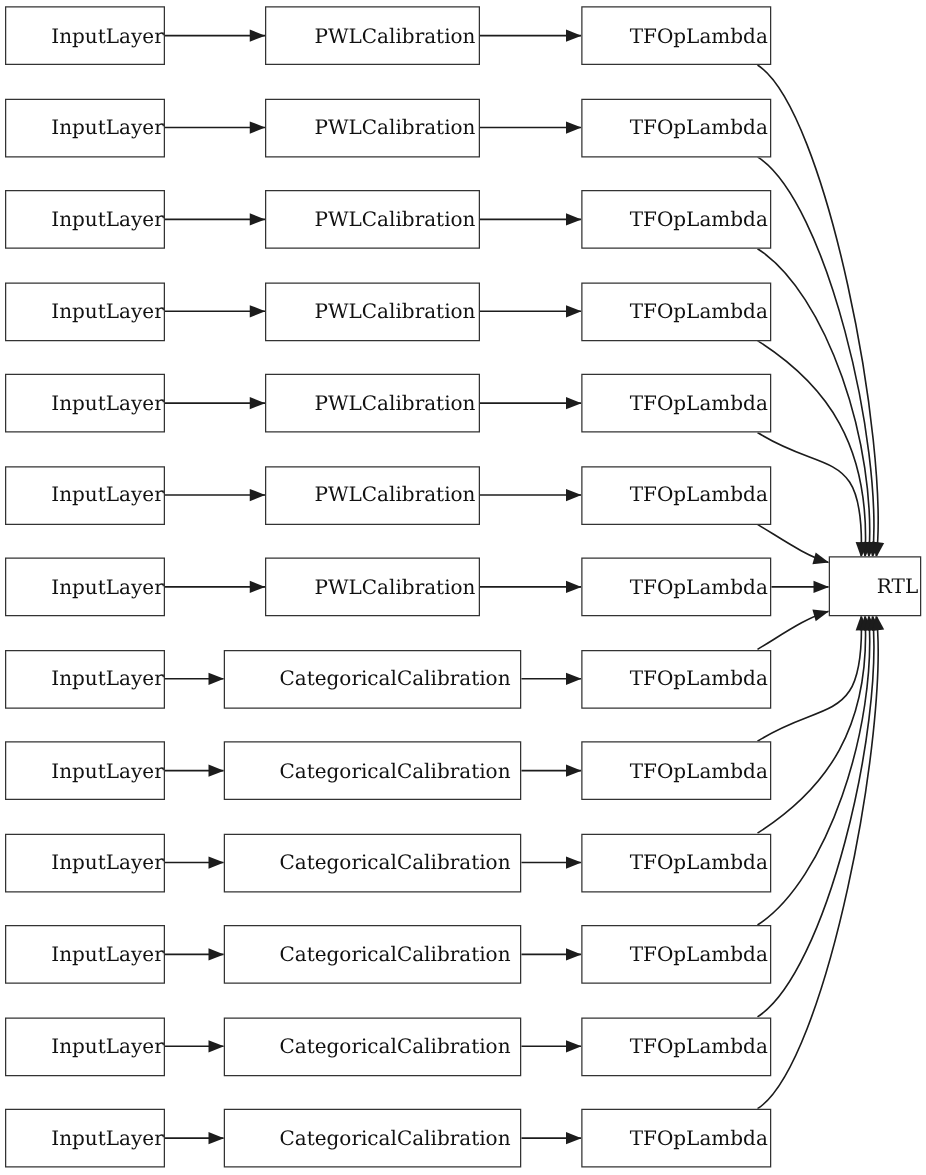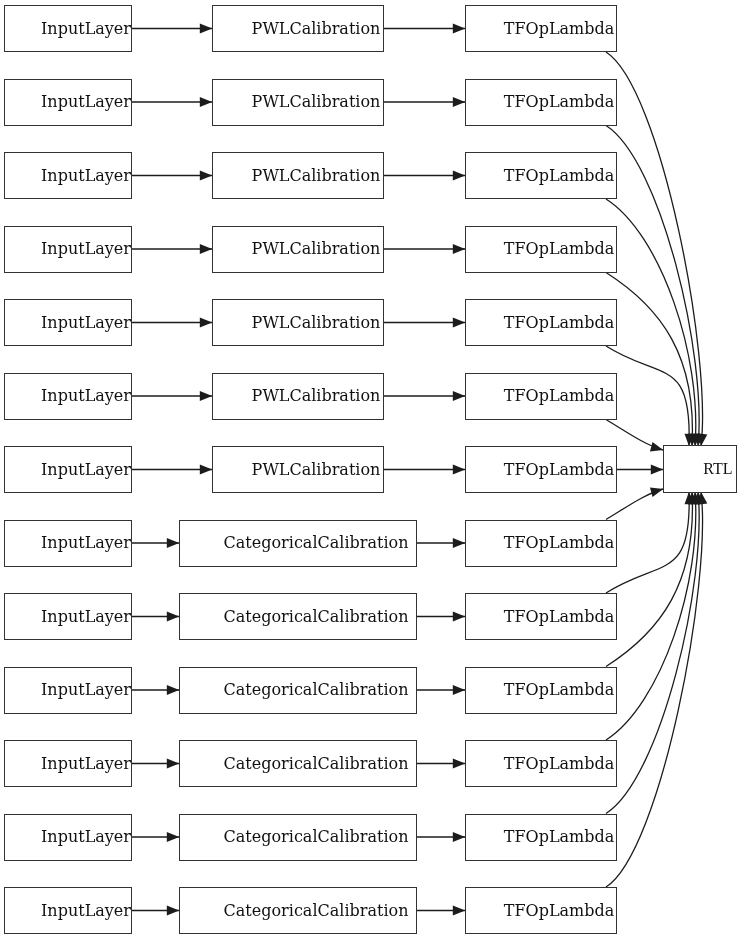--- a/index.html
+++ b/index.html
@@ -103,14 +103,14 @@
       <div class="node" style="left: 179px; top: 740px; width: 238px; height: 47px;">CategoricalCalibration</div>
       <div class="node" style="left: 465px; top: 740px; width: 152px; height: 47px;">TFOpLambda</div>
       <div class="node" style="left: 4px; top: 813.5px; width: 128px; height: 47px;">InputLayer</div>
       <div class="node" style="left: 179px; top: 813.5px; width: 238px; height: 47px;">CategoricalCalibration</div>
       <div class="node" style="left: 465px; top: 813.5px; width: 152px; height: 47px;">TFOpLambda</div>
       <div class="node" style="left: 4px; top: 887px; width: 128px; height: 47px;">InputLayer</div>
       <div class="node" style="left: 179px; top: 887px; width: 238px; height: 47px;">CategoricalCalibration</div>
       <div class="node" style="left: 465px; top: 887px; width: 152px; height: 47px;">TFOpLambda</div>
     </div>
 
-  <div class="node" id="rtl-node" style="left:663px;top:445px;width:74px;height:48px;font-family:Liberation Serif, serif;">RTL</div>
+  <div class="node" id="rtl-node" style="left:663px;top:445px;width:74px;height:48px;">RTL</div>
 </div>
 
 </body></html>

